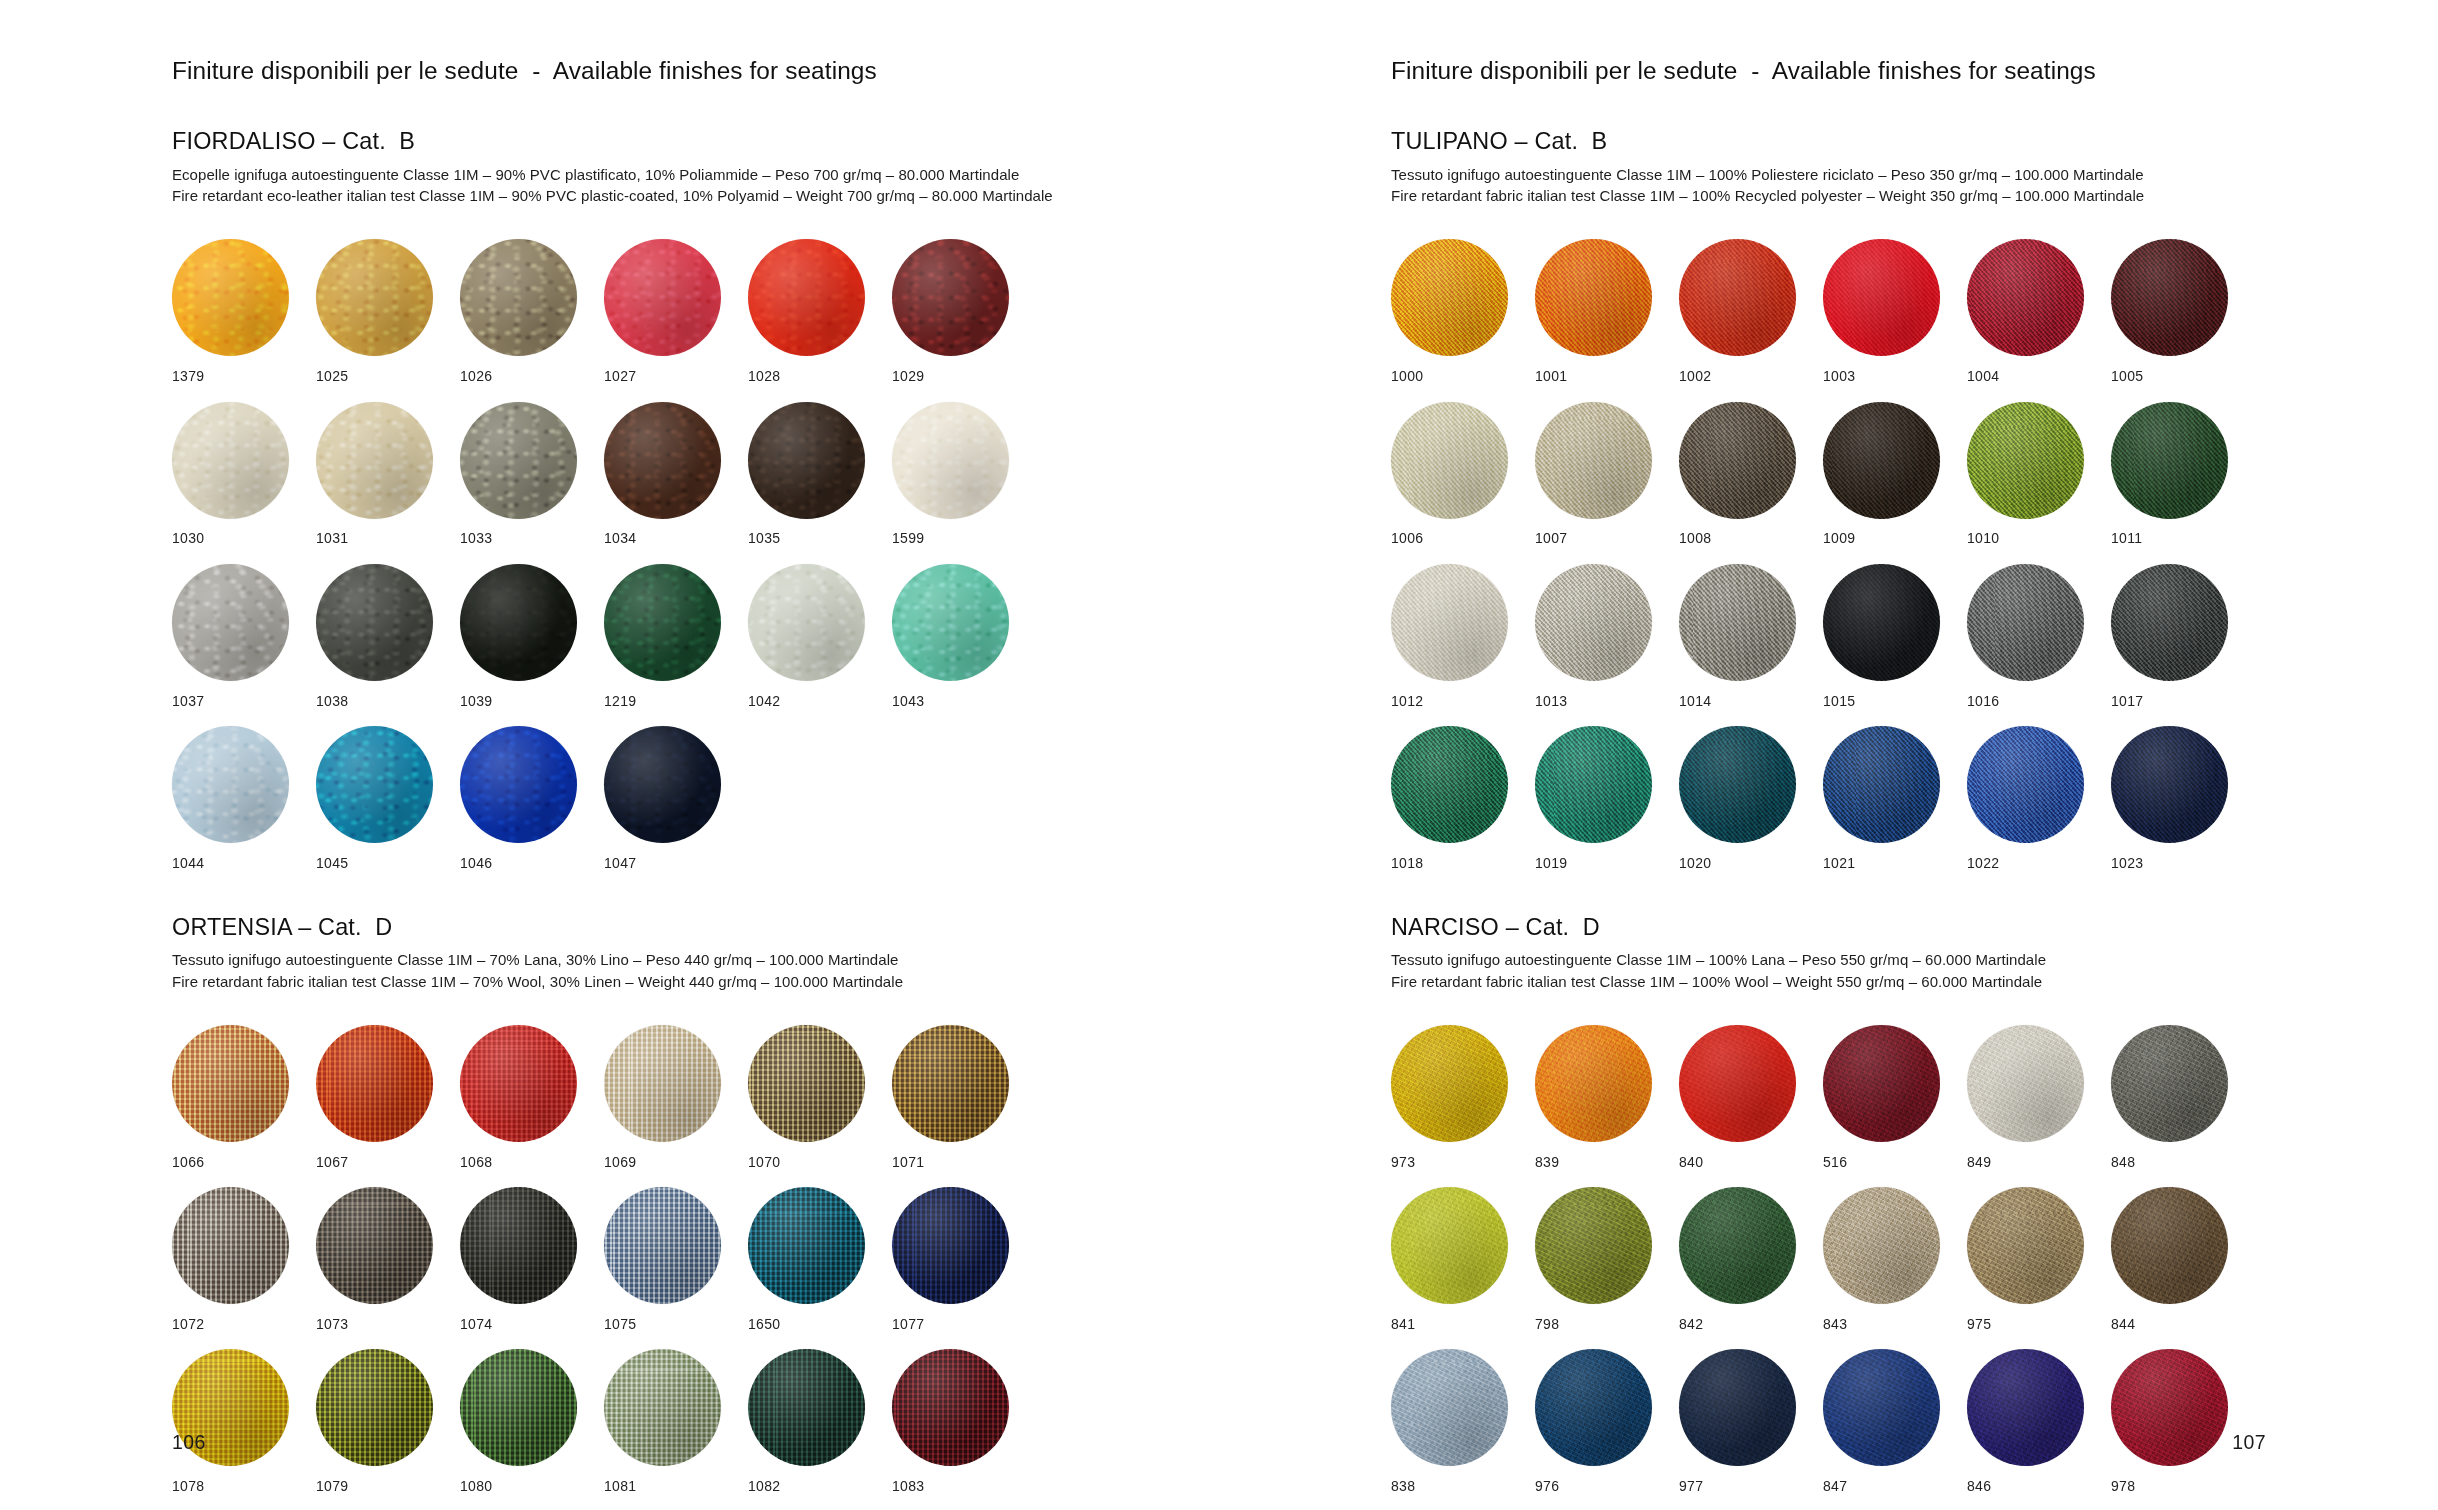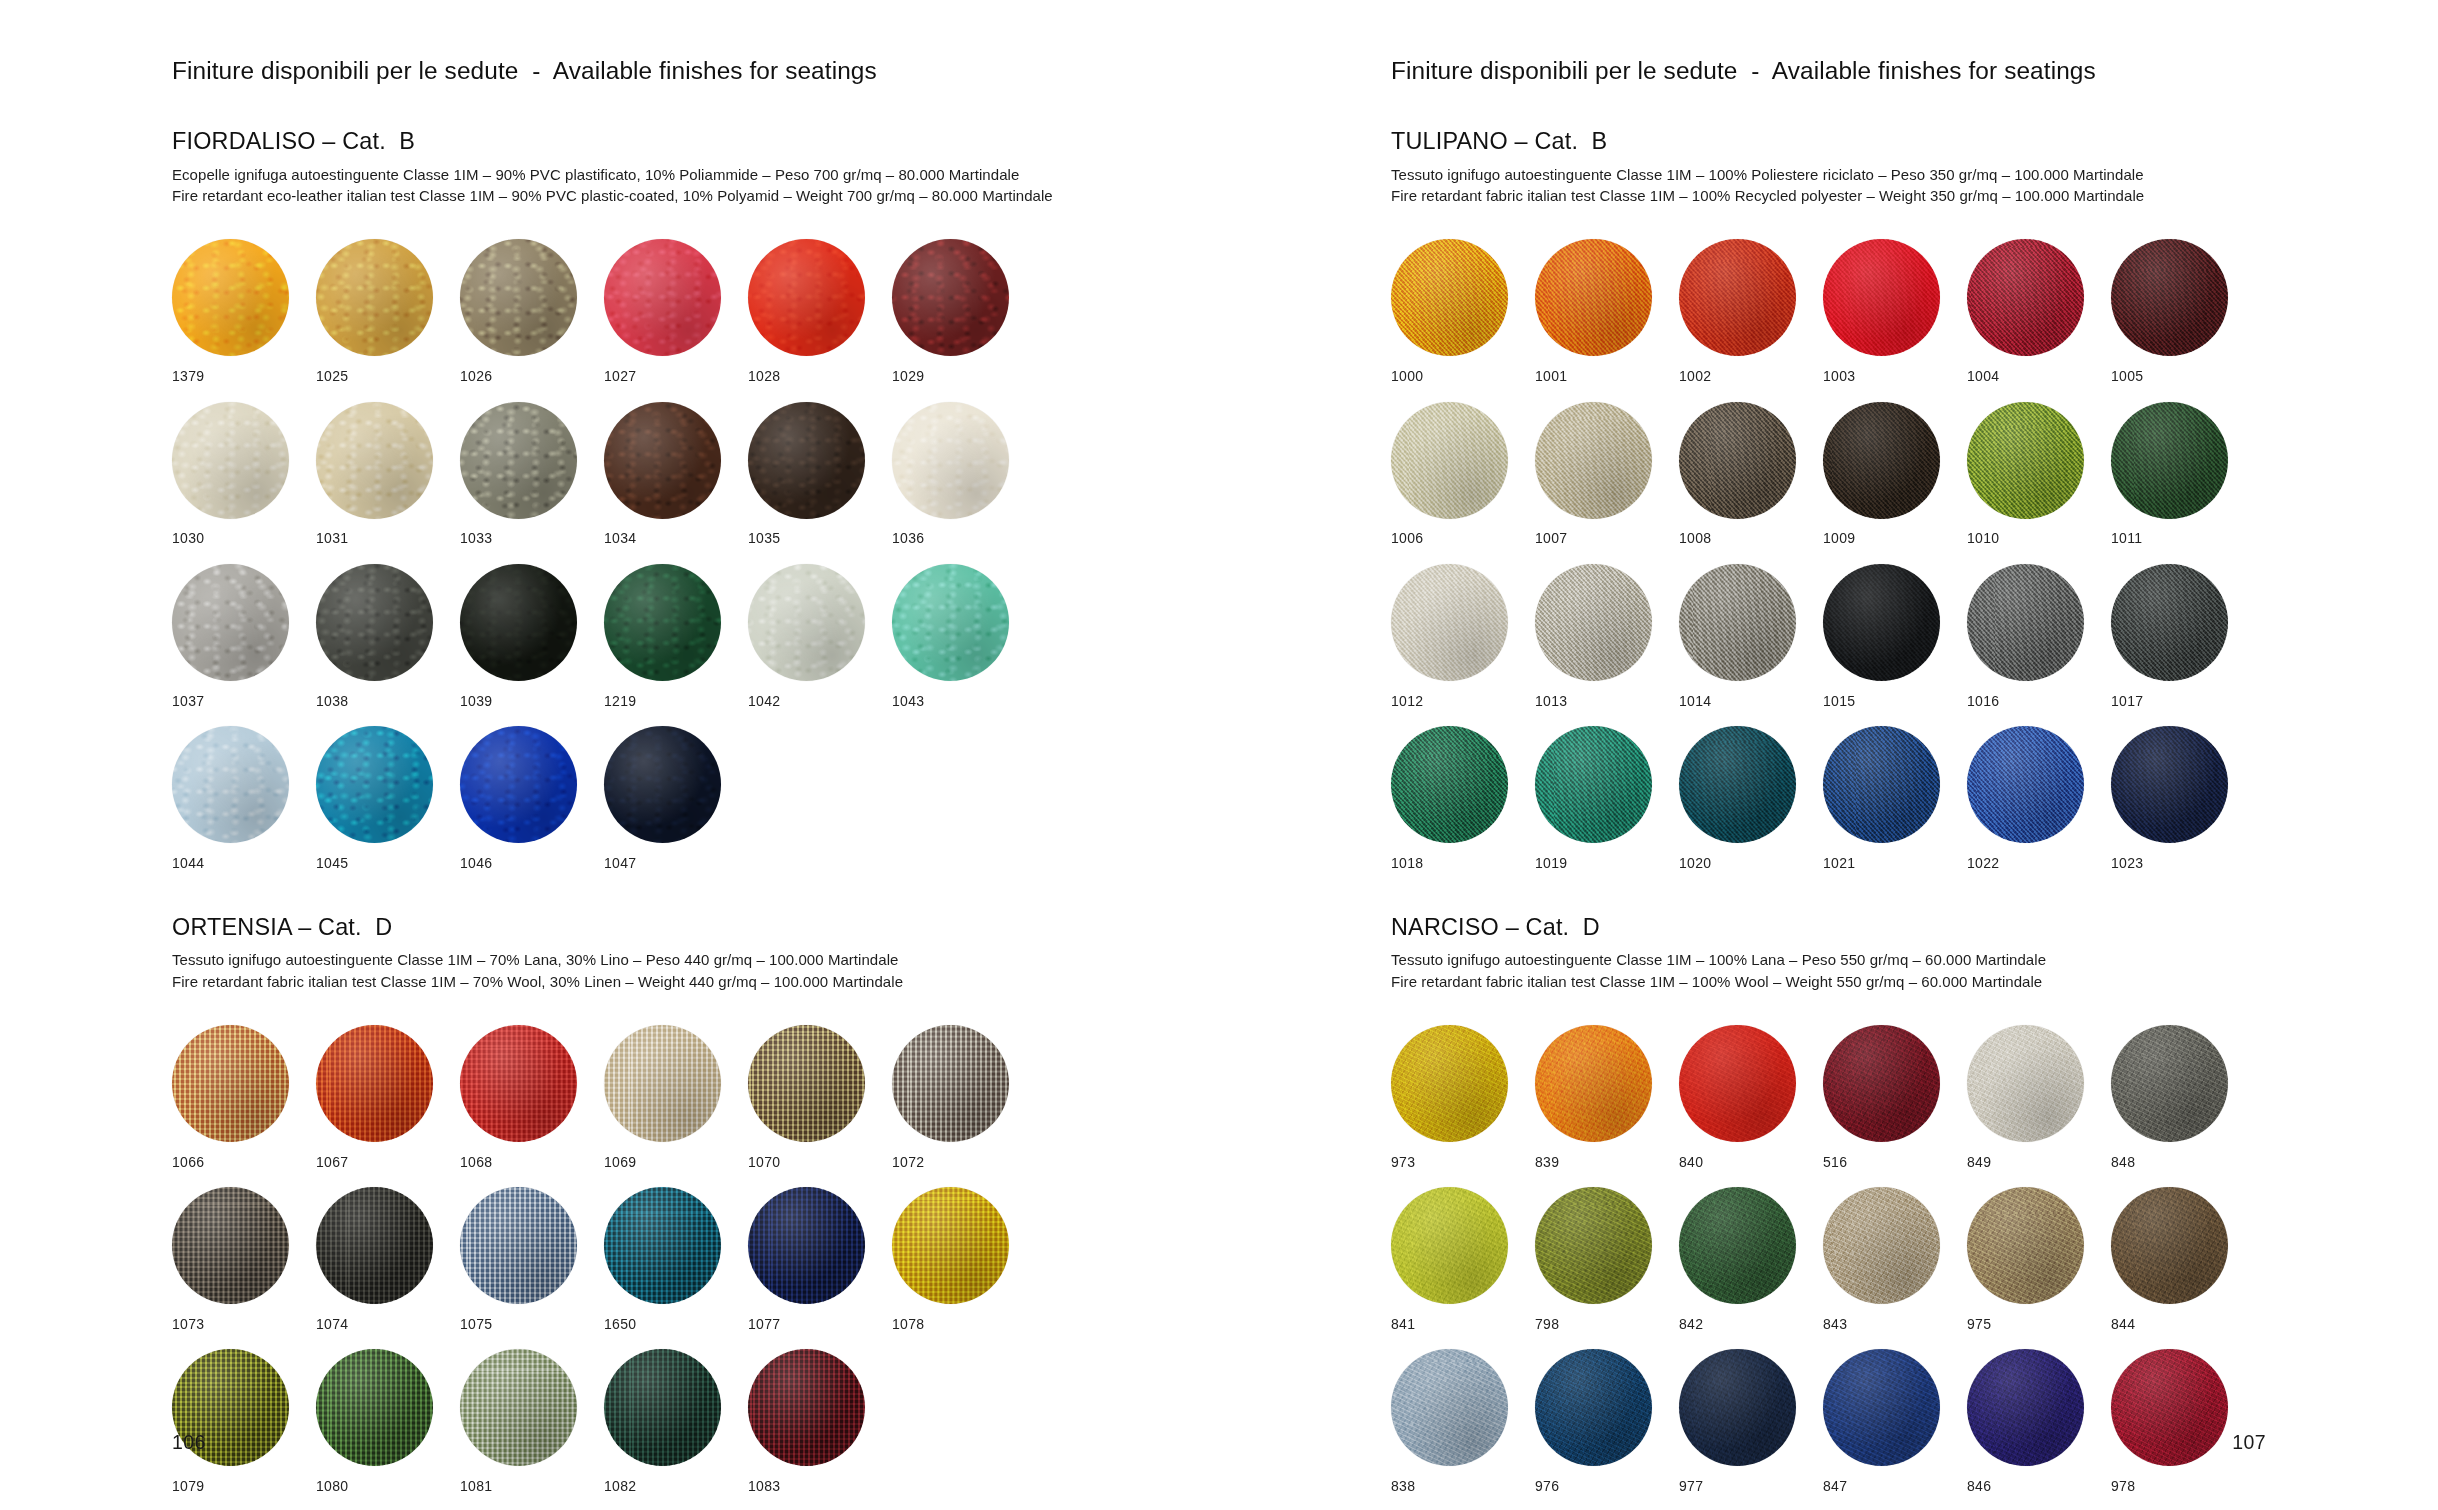--- a/index.html
+++ b/index.html
@@ -234,21 +234,21 @@
               <div class="grain" style="background-position: 46px 12.7px;"></div>
               <div class="shade"></div>
             </div>
             <div class="code">1035</div>
           </div>
           <div class="cell">
             <div class="swatch tex-leather" style="background: rgb(234, 228, 212);">
               <div class="grain" style="background-position: 23.4px 35px;"></div>
               <div class="shade"></div>
             </div>
-            <div class="code">1036</div>
+            <div class="code">1599</div>
           </div>
           <div class="cell">
             <div class="swatch tex-leather" style="background: rgb(168, 166, 160);">
               <div class="grain" style="background-position: 1px 58px;"></div>
               <div class="shade"></div>
             </div>
             <div class="code">1037</div>
           </div>
           <div class="cell">
             <div class="swatch tex-leather" style="background: rgb(67, 69, 63);">
@@ -350,20 +350,27 @@
             <div class="code">1069</div>
           </div>
           <div class="cell">
             <div class="swatch tex-linen" style="background: rgb(141, 123, 82);">
               <div class="grain" style="background-position: 27px 31px;"></div>
               <div class="shade"></div>
             </div>
             <div class="code">1070</div>
           </div>
           <div class="cell">
+            <div class="swatch tex-linen" style="background: rgb(138, 106, 48);">
+              <div class="grain" style="background-position: 4.9px 54px;"></div>
+              <div class="shade"></div>
+            </div>
+            <div class="code">1071</div>
+          </div>
+          <div class="cell">
             <div class="swatch tex-linen" style="background: rgb(139, 130, 119);">
               <div class="grain" style="background-position: 41px 17.6px;"></div>
               <div class="shade"></div>
             </div>
             <div class="code">1072</div>
           </div>
           <div class="cell">
             <div class="swatch tex-linen" style="background: rgb(93, 86, 76);">
               <div class="grain" style="background-position: 18.5px 40px;"></div>
               <div class="shade"></div>

